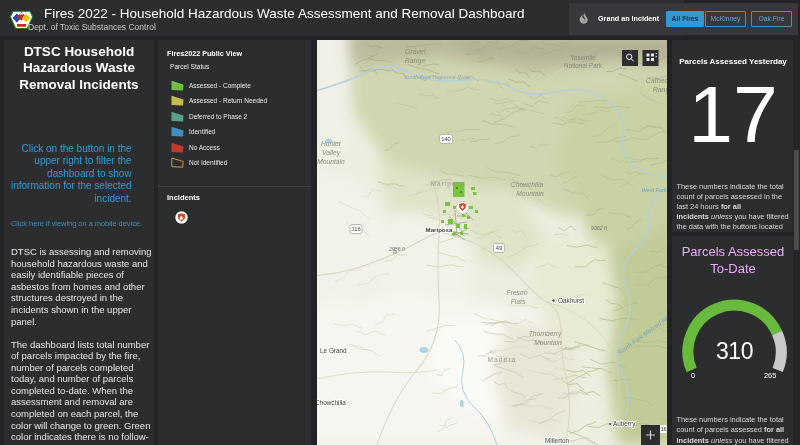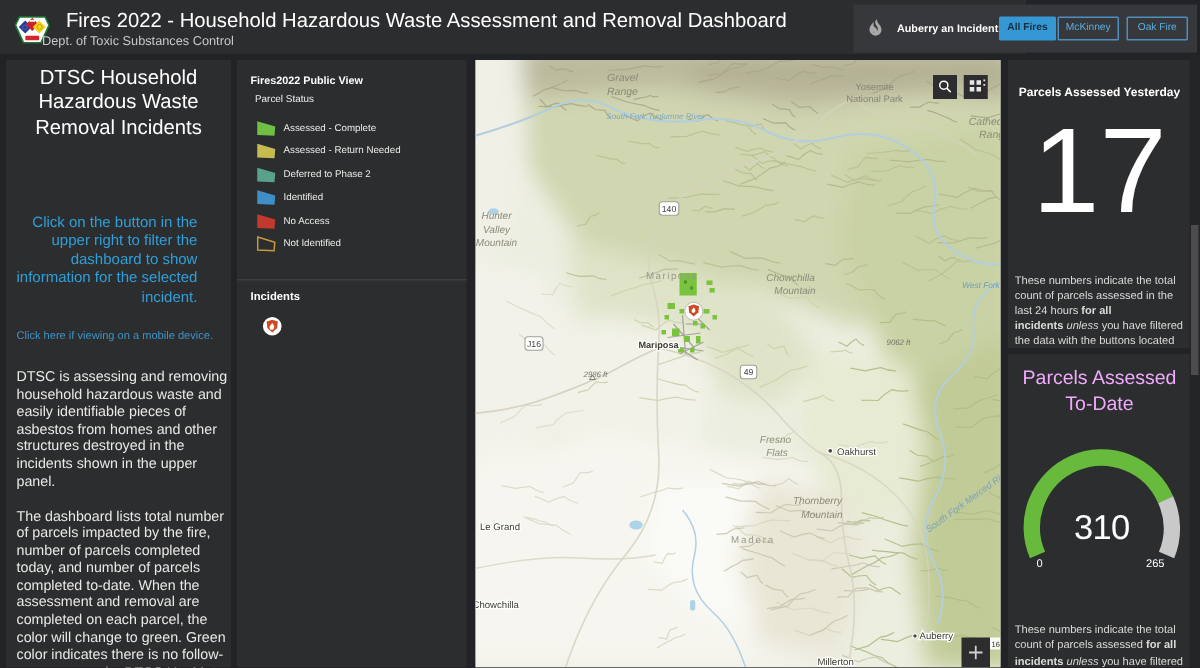--- a/index.html
+++ b/index.html
@@ -32,29 +32,29 @@
     <circle cx="16.4" cy="9" r="1.7" fill="none" stroke="#b79b1d" stroke-width="0.5"></circle>
     <circle cx="6.6" cy="9.2" r="1.5" fill="none" stroke="#5a6ab5" stroke-width="0.5"></circle>
     <rect x="6.9" y="14.9" width="9.2" height="2.9" rx="0.4" fill="#d5242b"></rect>
   </svg>
   <div class="abs" style="left:44px;top:5px;color:#fff;font-size:13.5px;line-height:17px;white-space:nowrap;">Fires 2022 - Household Hazardous Waste Assessment and Removal Dashboard</div>
   <div class="abs" style="left:28px;top:22px;color:#c9c9c9;font-size:8.5px;white-space:nowrap;">Dept. of Toxic Substances Control</div>
   <div id="hgroup">
     <svg class="abs" style="left:10px;top:9.5px" width="9" height="13" viewBox="0 0 12 16">
       <path d="M4.6 0.9 C5.2 3.1 3.1 4.4 2 6.1 C0.7 8 0.4 10.1 1.5 12.1 C2.6 14.1 4.6 15.1 6.3 15.1 C8.6 15.1 10.6 13.7 11.3 11.4 C12 9.2 11.2 7.3 9.9 5.6 C8.7 4 7.4 2.6 7.5 0.5 C6.4 1.1 5.9 2.1 6 3.6 C6.1 5.1 7.2 6.2 7.9 7.5 C8.6 8.8 8.4 10.4 7.4 11.3 C7.8 10.1 7.5 9.1 6.7 8.4 C5.9 7.7 4.9 7.2 4.5 6 C3.4 7 3.1 8.5 3.8 10 C4.2 10.9 4.9 11.7 4.6 12.7 C3.4 12 2.6 10.8 2.6 9.3 C1.7 11.1 2.4 13.2 4.2 14.1 Z" fill="#a9a9a9"></path>
     </svg>
-    <div class="abs" style="left:29px;top:11px;color:#fff;font-size:7.2px;font-weight:bold;white-space:nowrap;">Auberry an Incident</div>
+    <div class="abs" style="left:29px;top:11px;color:#fff;font-size:7.2px;font-weight:bold;white-space:nowrap;">Grand an Incident</div>
     <div class="btn" style="left:97px;width:38px;background:#3598d4;color:#14303f;border-color:#3598d4;font-weight:bold;">All Fires</div>
     <div class="btn" style="left:136px;width:41px;">McKinney</div>
     <div class="btn" style="left:182px;width:41px;">Oak Fire</div>
   </div>
 </div>
 
 <div id="leftp" class="panel">
-  <div class="abs" style="left:0;width:150px;top:3.8px;text-align:center;color:#fff;font-weight:normal;font-size:13.5px;line-height:16.5px;">DTSC Household<br>Hazardous Waste<br>Removal Incidents</div>
+  <div class="abs" style="left:0;width:150px;top:3.8px;text-align:center;color:#fff;font-weight:bold;font-size:13.5px;line-height:16.5px;">DTSC Household<br>Hazardous Waste<br>Removal Incidents</div>
   <div class="abs" style="left:7px;top:103px;color:#2f9fd9;font-weight:normal;font-size:10px;line-height:12.4px;white-space:nowrap;text-align:right;">Click on the button in the<br>upper right to filter the<br>dashboard to show<br>information for the selected<br>incident.</div>
   <div class="abs" style="left:7px;top:178.5px;color:#3f93c5;font-size:7.4px;white-space:nowrap;">Click here if viewing on a mobile device.</div>
   <div class="lt abs" style="left:7px;top:206.3px;">DTSC is assessing and removing<br>household hazardous waste and<br>easily identifiable pieces of<br>asbestos from homes and other<br>structures destroyed in the<br>incidents shown in the upper<br>panel.<br><br>The dashboard lists total number<br>of parcels impacted by the fire,<br>number of parcels completed<br>today, and number of parcels<br>completed to-date. When the<br>assessment and removal are<br>completed on each parcel, the<br>color will change to green. Green<br>color indicates there is no follow-<br>up necessary by DTSC HazMat</div>
 </div>
 
 <div id="legp" class="panel">
   <div class="abs" style="left:9px;top:9px;color:#fff;font-weight:bold;font-size:7.2px;">Fires2022 Public View</div>
   <div class="abs" style="left:12px;top:23px;color:#efefef;font-size:6.6px;">Parcel Status</div>
   <div class="swrow" style="top:39px;">
       <svg width="13" height="11" viewBox="0 0 13 11">

